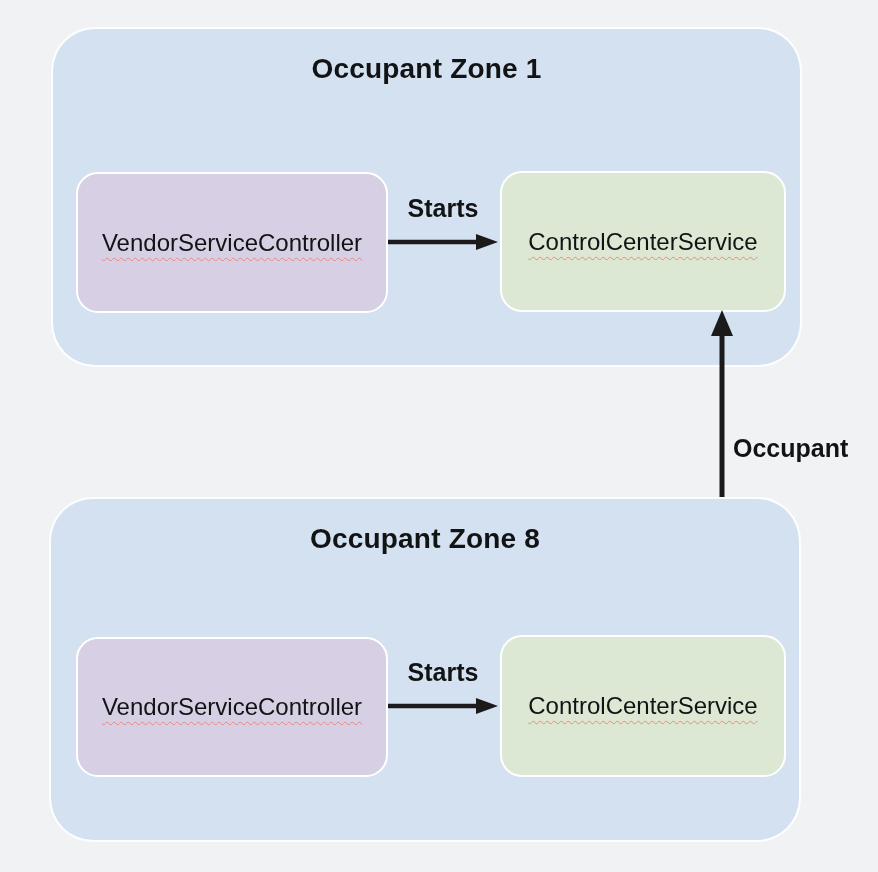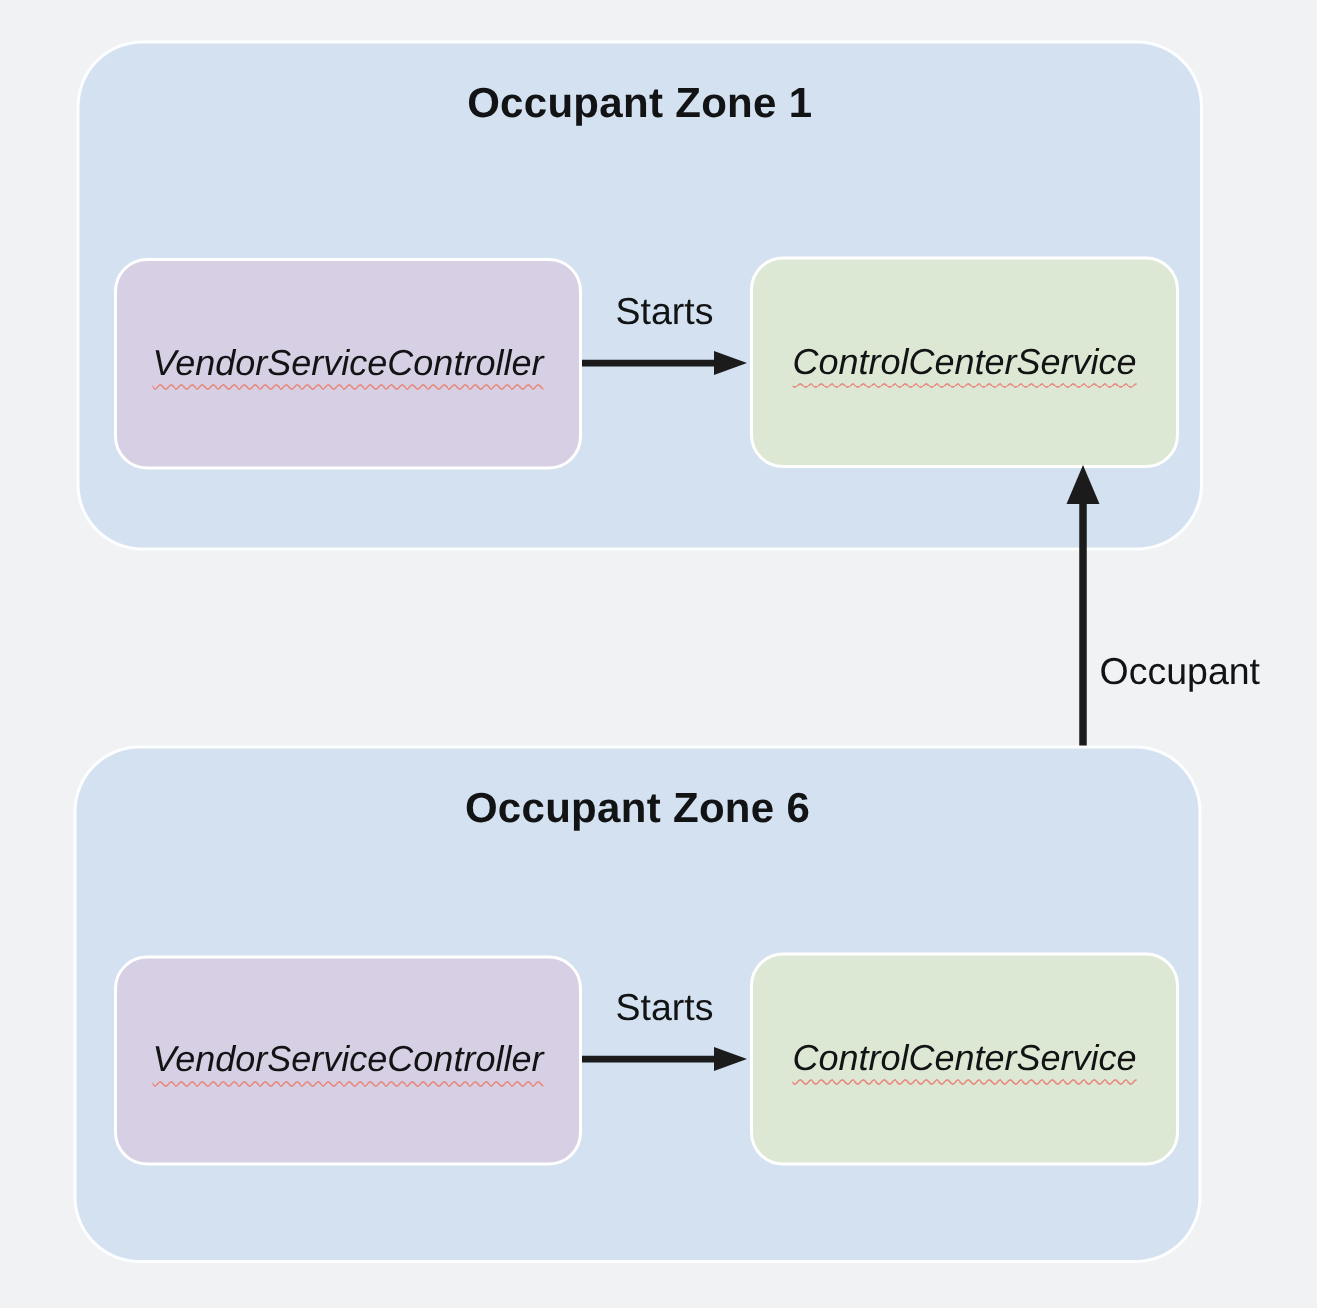--- a/index.html
+++ b/index.html
@@ -38,41 +38,40 @@
     letter-spacing:.2px;
   }
 
   .node{
     position:absolute;
     border:2.5px solid var(--box-border);
     border-radius:22px;
     display:flex;align-items:center;justify-content:center;
     font-size:24px;
     white-space:nowrap;
-    font-style:italic;
   }
   .node-vendor{background:var(--vendor-fill);}
   .node-service{background:var(--service-fill);}
 
   .zone-1 .node-vendor{left:23px;top:143px;width:312px;height:141px;}
   .zone-1 .node-service{left:447px;top:142px;width:286px;height:141px;}
   .zone-2 .node-vendor{left:25px;top:138px;width:312px;height:140px;}
   .zone-2 .node-service{left:449px;top:136px;width:286px;height:142px;}
 
   .misspelled{
     text-decoration-line:underline;
     text-decoration-style:wavy;
     text-decoration-color:var(--squiggle);
     text-decoration-thickness:1px;
     text-underline-offset:6px;
   }
 
   .edge-label{
     position:absolute;
-    font-size:25px;font-weight:400;
+    font-size:25px;font-weight:700;
     white-space:nowrap;
   }
   .starts-label{width:110px;text-align:center;}
   .zone-1 .starts-label{left:335px;top:165px;}
   .zone-2 .starts-label{left:337px;top:159px;}
 
   .starts-arrow{position:absolute;width:110px;height:18px;}
   .zone-1 .starts-arrow{left:335px;top:204px;}
   .zone-2 .starts-arrow{left:337px;top:198px;}
 
@@ -110,21 +109,21 @@
   <div class="connect-arrow">
     <svg width="34" height="330" viewBox="0 0 34 330">
       <line x1="17" y1="18" x2="17" y2="314" stroke="#1b1b1b" stroke-width="5"></line>
       <polygon points="17,2 6,28 28,28" fill="#1b1b1b"></polygon>
       <polygon points="17,328 6,302 28,302" fill="#1b1b1b"></polygon>
     </svg>
   </div>
   <div class="edge-label connect-label">Occupant</div>
 
   <div class="zone zone-2">
-    <div class="zone-title">Occupant Zone 6</div>
+    <div class="zone-title">Occupant Zone 8</div>
 
     <div class="node node-vendor">
       <span class="misspelled">VendorServiceController</span>
     </div>
 
     <div class="edge-label starts-label">Starts</div>
 
     <div class="starts-arrow">
       <svg width="110" height="18" viewBox="0 0 110 18">
         <line x1="0" y1="9" x2="92" y2="9" stroke="#1b1b1b" stroke-width="4.5"></line>

